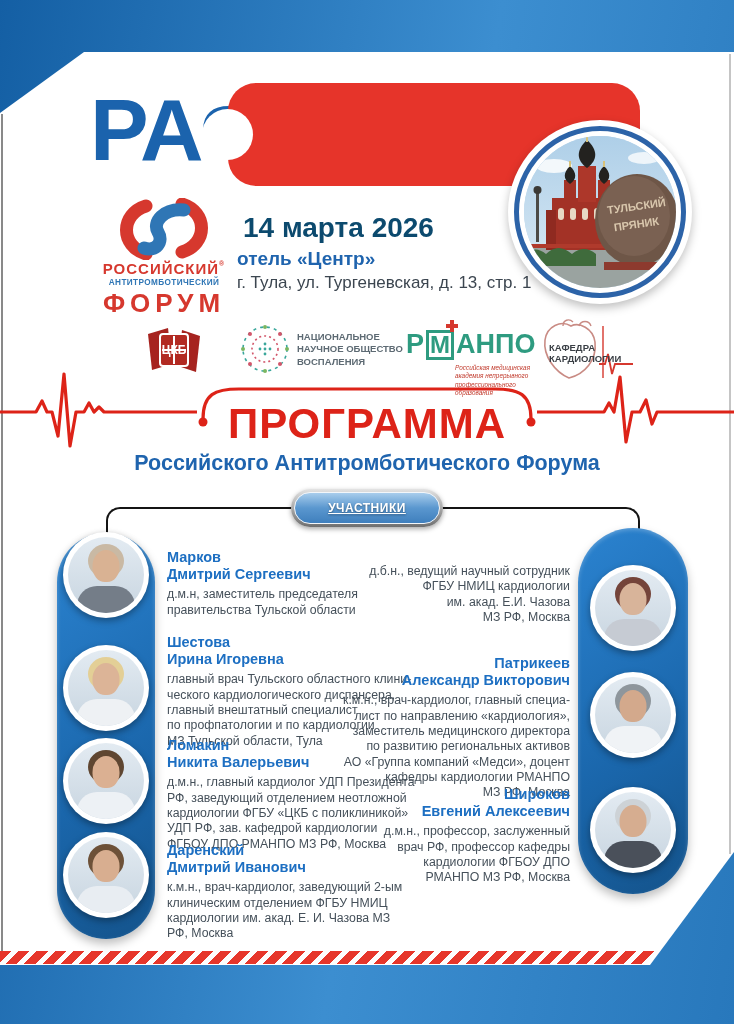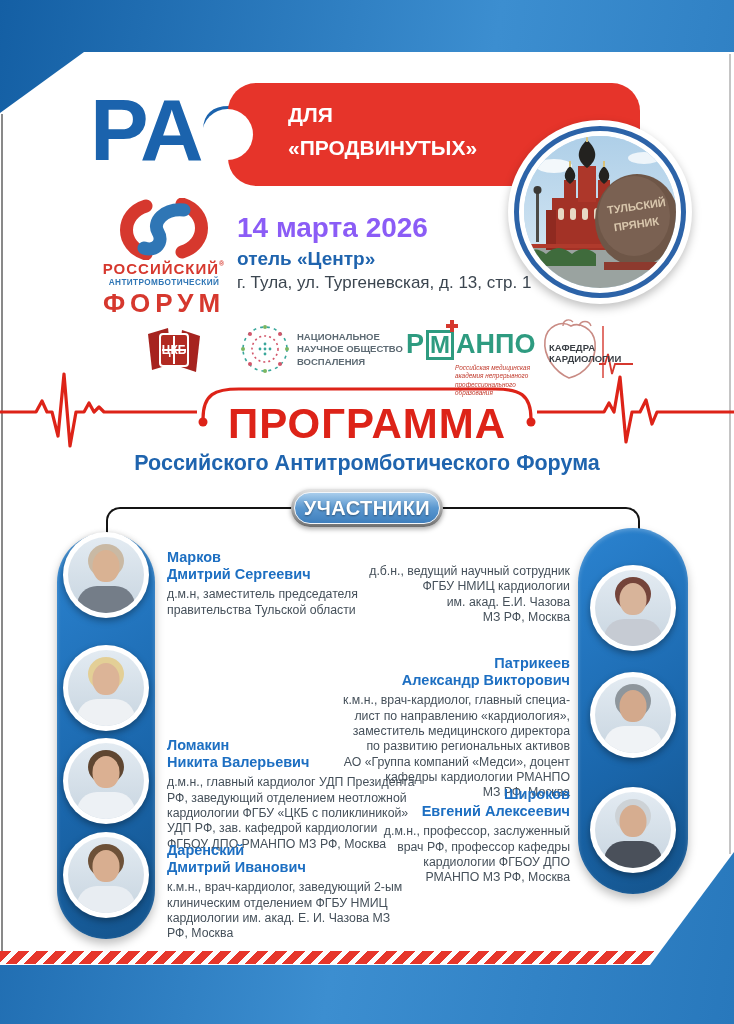--- a/index.html
+++ b/index.html
@@ -26,21 +26,21 @@
   #hero-ring{left:6px;top:6px;width:162px;height:162px;border:5px solid #2c63a8;border-radius:50%;}
   #hero-photo{left:16px;top:16px;width:152px;height:152px;border-radius:50%;overflow:hidden;background:#bcd7ea;}
   
   #forum-logo{left:84px;top:198px;width:160px;text-align:center;}
   .fl-l1{font-size:15px;font-weight:bold;color:#d6382e;letter-spacing:1px;}
   .fl-reg{font-size:7px;vertical-align:top;color:#d6382e;}
   .fl-l2{font-size:8.2px;font-weight:bold;color:#2f76b5;letter-spacing:.4px;margin-top:1px;}
   .fl-l3{font-size:26px;font-weight:bold;color:#d6382e;letter-spacing:5px;margin-top:1px;}
   
   #event{left:237px;top:212px;}
-  #ev-date{font-size:28px;font-weight:bold;color:#8b5cf6;}
+  #ev-date{font-size:28px;font-weight:bold;color:#0c4a6e;margin-left:6px;}
   #ev-venue{font-size:19px;font-weight:bold;color:#1f64ae;margin-top:4px;}
   #ev-addr{font-size:17px;color:#3c4650;margin-top:3px;}
   
   .pt-text{font-size:9.5px;font-weight:bold;color:#5d6a73;line-height:1.3;white-space:pre-line;}
   #p2-text{left:297px;top:331px;}
   #rmanpo{left:406px;top:329px;}
   .rm-row{display:flex;align-items:center;color:#2e9b80;font-weight:bold;font-size:27px;}
   .rm-box{border:3px solid #2e9b80;padding:0 1px;margin:0 2px;position:relative;line-height:1;font-size:24px;}
   .rm-cross{position:absolute;right:-7px;top:-13px;width:12px;height:12px;}
   .rm-cross::before{content:"";position:absolute;left:4px;top:0;width:4px;height:12px;background:#d6382e;}
@@ -51,21 +51,21 @@
   
   #prog-title{left:0;top:400px;width:734px;text-align:center;font-size:42px;font-weight:bold;color:#dd2318;letter-spacing:1px;}
   #prog-sub{left:0;top:451px;width:734px;text-align:center;font-size:21.5px;font-weight:bold;color:#1f64ae;}
   
   #bracket{left:106px;top:507px;width:530px;height:27px;border-top:2.5px solid #141414;
            border-left:2.5px solid #141414;border-right:2.5px solid #141414;border-radius:14px 14px 0 0;}
   #badge{left:291px;top:489px;width:152px;height:38px;border-radius:20px;padding:3px;box-sizing:border-box;
          background:linear-gradient(180deg,#e3e3e3,#6f6f6f);box-shadow:0 2px 5px rgba(0,0,0,.35);z-index:2;}
   #badge-core{width:100%;height:100%;border-radius:16px;display:flex;align-items:center;justify-content:center;
          background:linear-gradient(180deg,#a8cdec 0%,#5a97cf 50%,#3f7fbd 100%);border:1.5px solid #f2f6fa;
-         box-sizing:border-box;color:#fff;font-weight:bold;font-size:20px;letter-spacing:.5px;text-shadow:0 1px 2px rgba(0,0,0,.4);}
+         box-sizing:border-box;color:#fff;font-weight:bold;font-size:12px;letter-spacing:.5px;text-shadow:0 1px 2px rgba(0,0,0,.4);text-decoration:underline;}
   
   .pill{background:linear-gradient(145deg,#2b83d0 0%,#1a66ab 60%,#14538b 100%);
         box-shadow:0 5px 10px rgba(0,0,0,.25), inset 0 2px 4px rgba(255,255,255,.25);}
   #pill-left{left:57px;top:533px;width:98px;height:406px;border-radius:49px;}
   #pill-right{left:578px;top:528px;width:110px;height:366px;border-radius:55px;}
   
   .photo{width:86px;height:86px;border-radius:50%;background:#fff;box-shadow:0 3px 7px rgba(0,0,0,.35);}
   .avatar{position:absolute;left:5px;top:5px;width:76px;height:76px;border-radius:50%;overflow:hidden;
           background:linear-gradient(180deg,#e3ebf2 0%,#c8d5e0 100%);}
   .avatar .hair{position:absolute;left:50%;transform:translateX(-50%);top:7px;width:36px;height:34px;border-radius:50%;background:var(--hair,#777);}
@@ -85,22 +85,20 @@
   <div class="abs" id="bg"></div>
   <div class="abs" id="sheet"></div>
   <div class="abs" id="edge-left"></div>
   <div class="abs" id="edge-right"></div>
   <div class="abs" id="stripes"></div>
 
   <div class="abs" id="brand">РАФ</div>
 
   <div class="abs" id="ribbon">
     <div class="abs" id="ribbon-notch"></div>
-    <div class="abs" id="ribbon-text">ДЛЯ
-«ПРОДВИНУТЫХ»</div>
   </div>
 
   <div class="abs" id="hero">
     <div class="abs" id="hero-ring"></div>
     <div class="abs" id="hero-photo">
       <svg width="152" height="152" viewBox="0 0 152 152">
         <defs>
           <linearGradient id="sky" x1="0" y1="0" x2="0" y2="1">
             <stop offset="0" stop-color="#aecfe8"></stop>
               <stop offset="1" stop-color="#dcebf5"></stop>
@@ -293,20 +291,29 @@
         <div class="torso"></div>
     </div>
   </div>
 
   <div class="abs card-l" style="top:549px;">
     <div class="pname">Марков
 Дмитрий Сергеевич</div>
     <div class="pdesc">д.м.н, заместитель председателя
 правительства Тульской области</div>
   </div>
+  <div class="abs card-l" style="top:634px;">
+    <div class="pname">Шестова
+Ирина Игоревна</div>
+    <div class="pdesc">главный врач Тульского областного клини-
+ческого кардиологического диспансера,
+главный внештатный специалист
+по профпатологии и по кардиологии
+МЗ Тульской области, Тула</div>
+  </div>
   <div class="abs card-l" style="top:737px;">
     <div class="pname">Ломакин
 Никита Валерьевич</div>
     <div class="pdesc">д.м.н., главный кардиолог УДП Президента
 РФ, заведующий отделением неотложной
 кардиологии ФГБУ «ЦКБ с поликлиникой»
 УДП РФ, зав. кафедрой кардиологии
 ФГБОУ ДПО РМАНПО МЗ РФ, Москва</div>
   </div>
   <div class="abs card-l" style="top:842px;">

